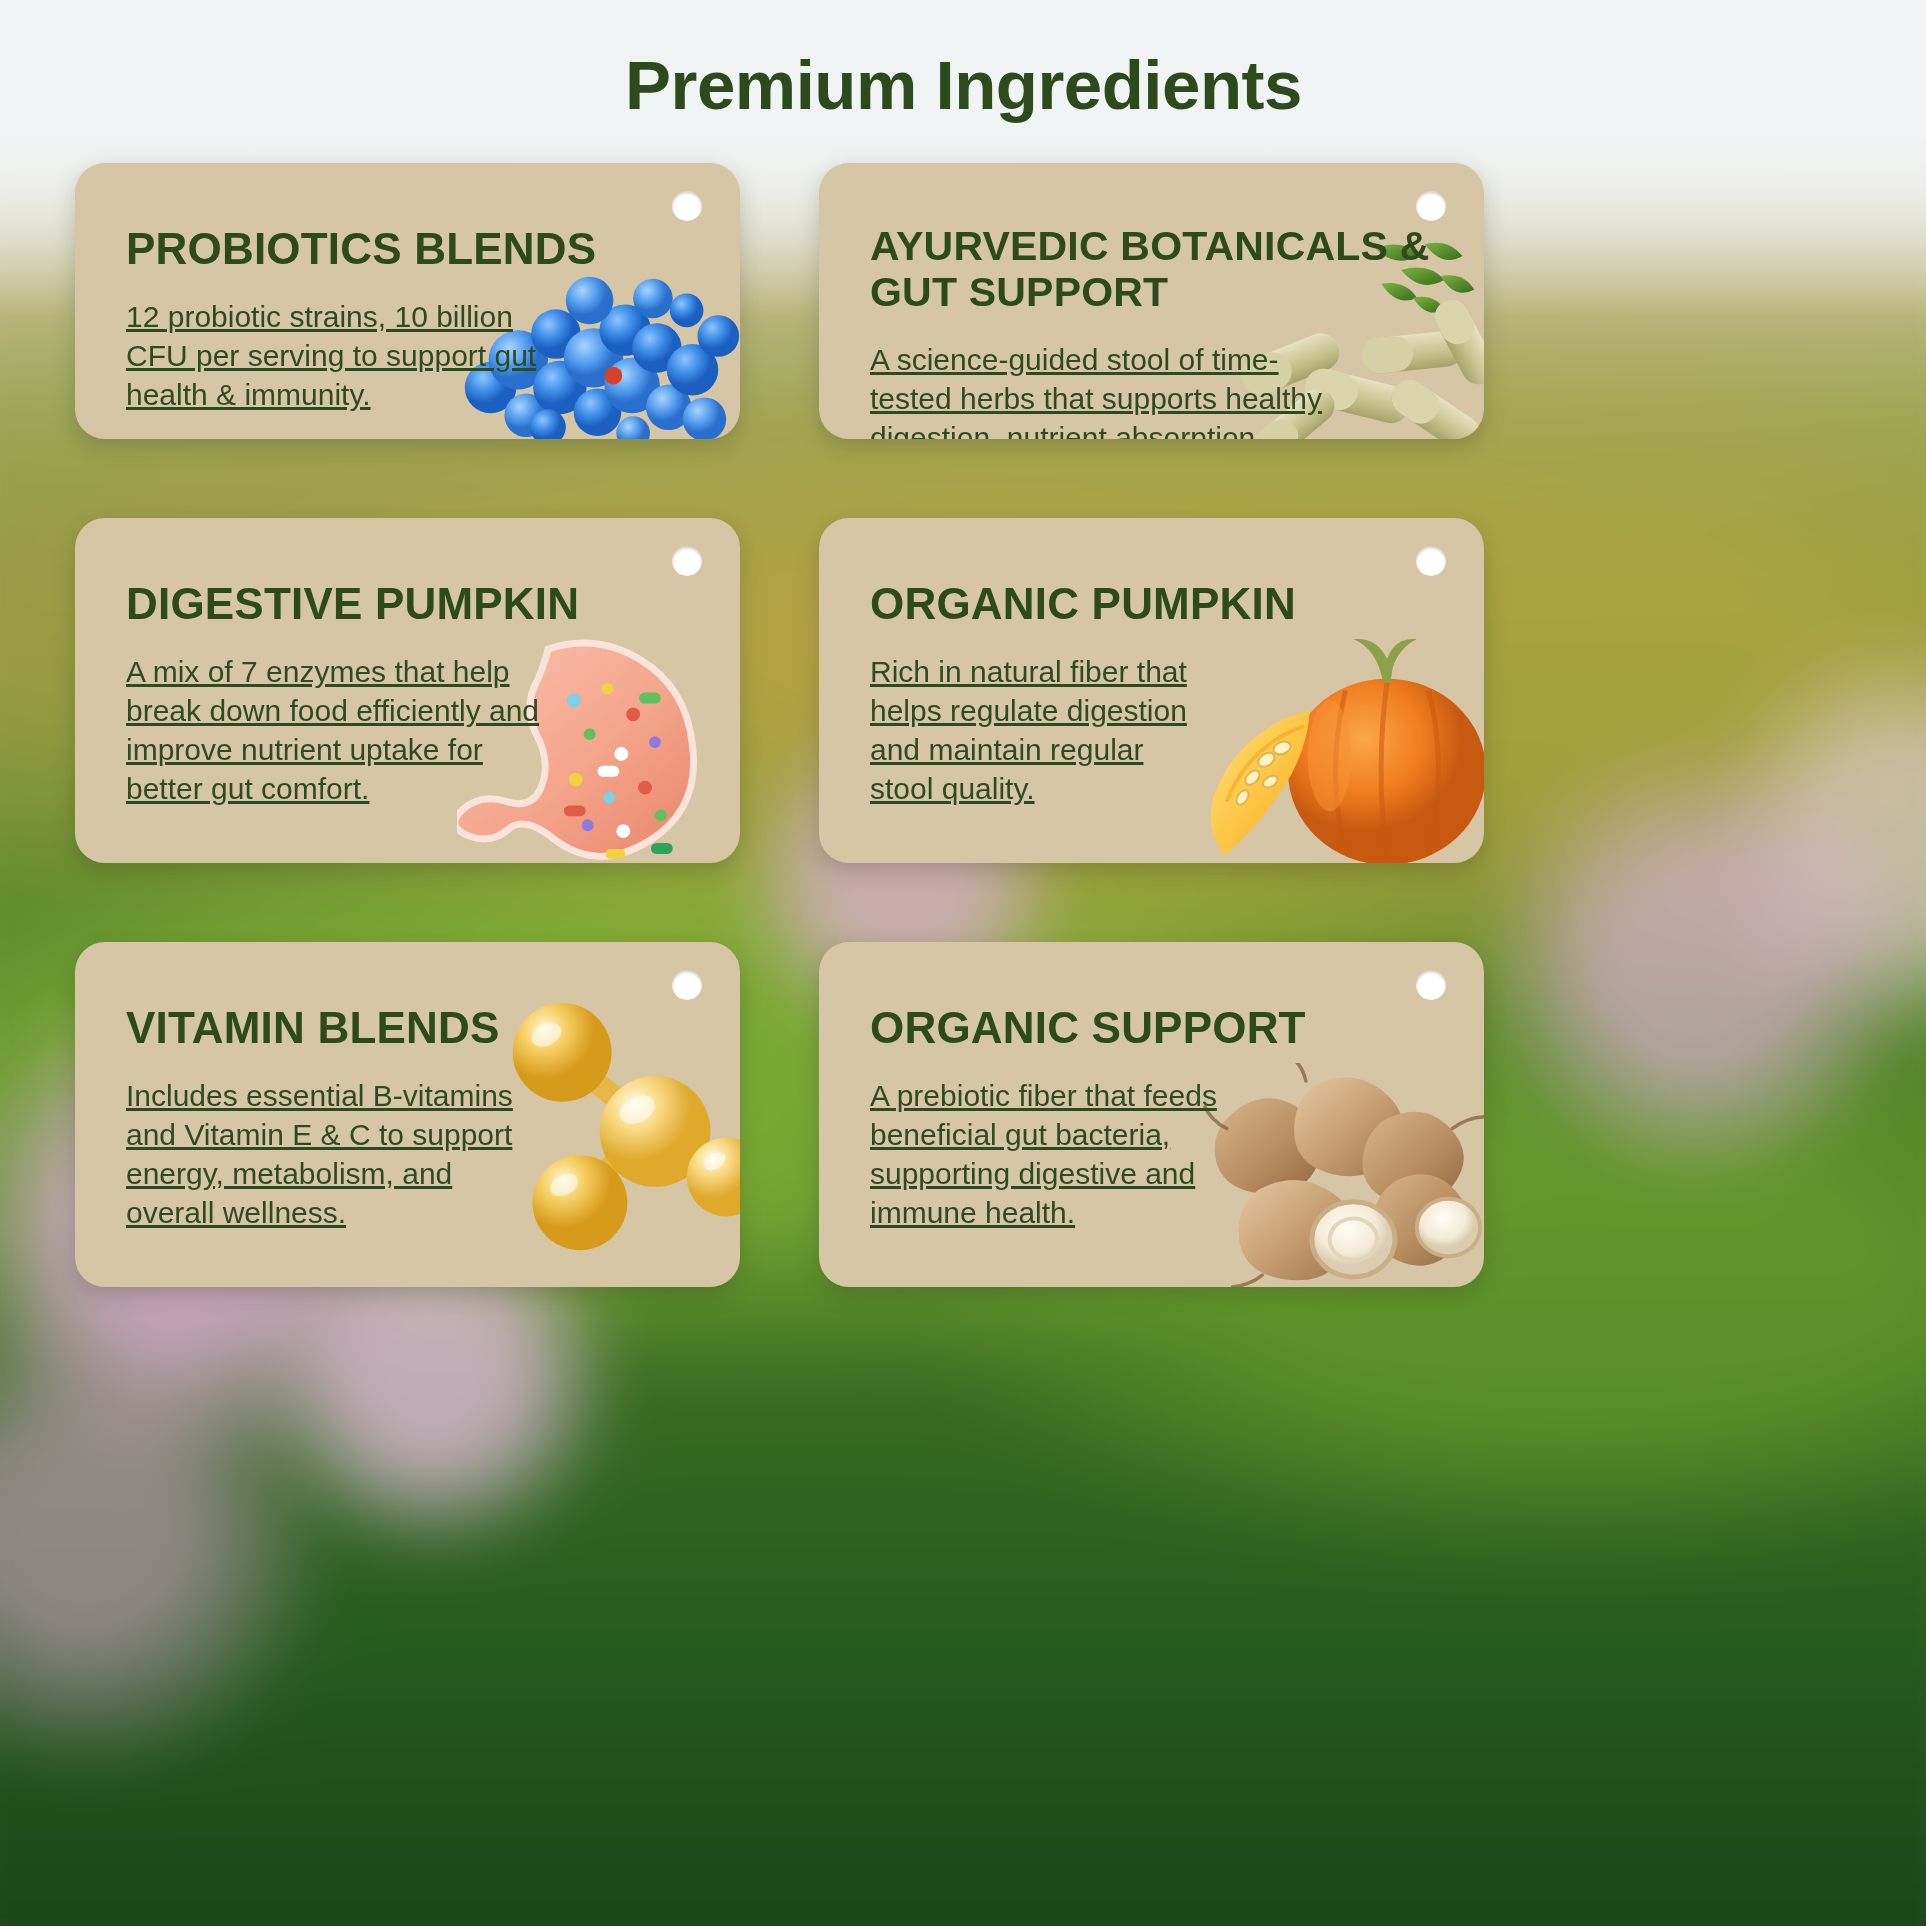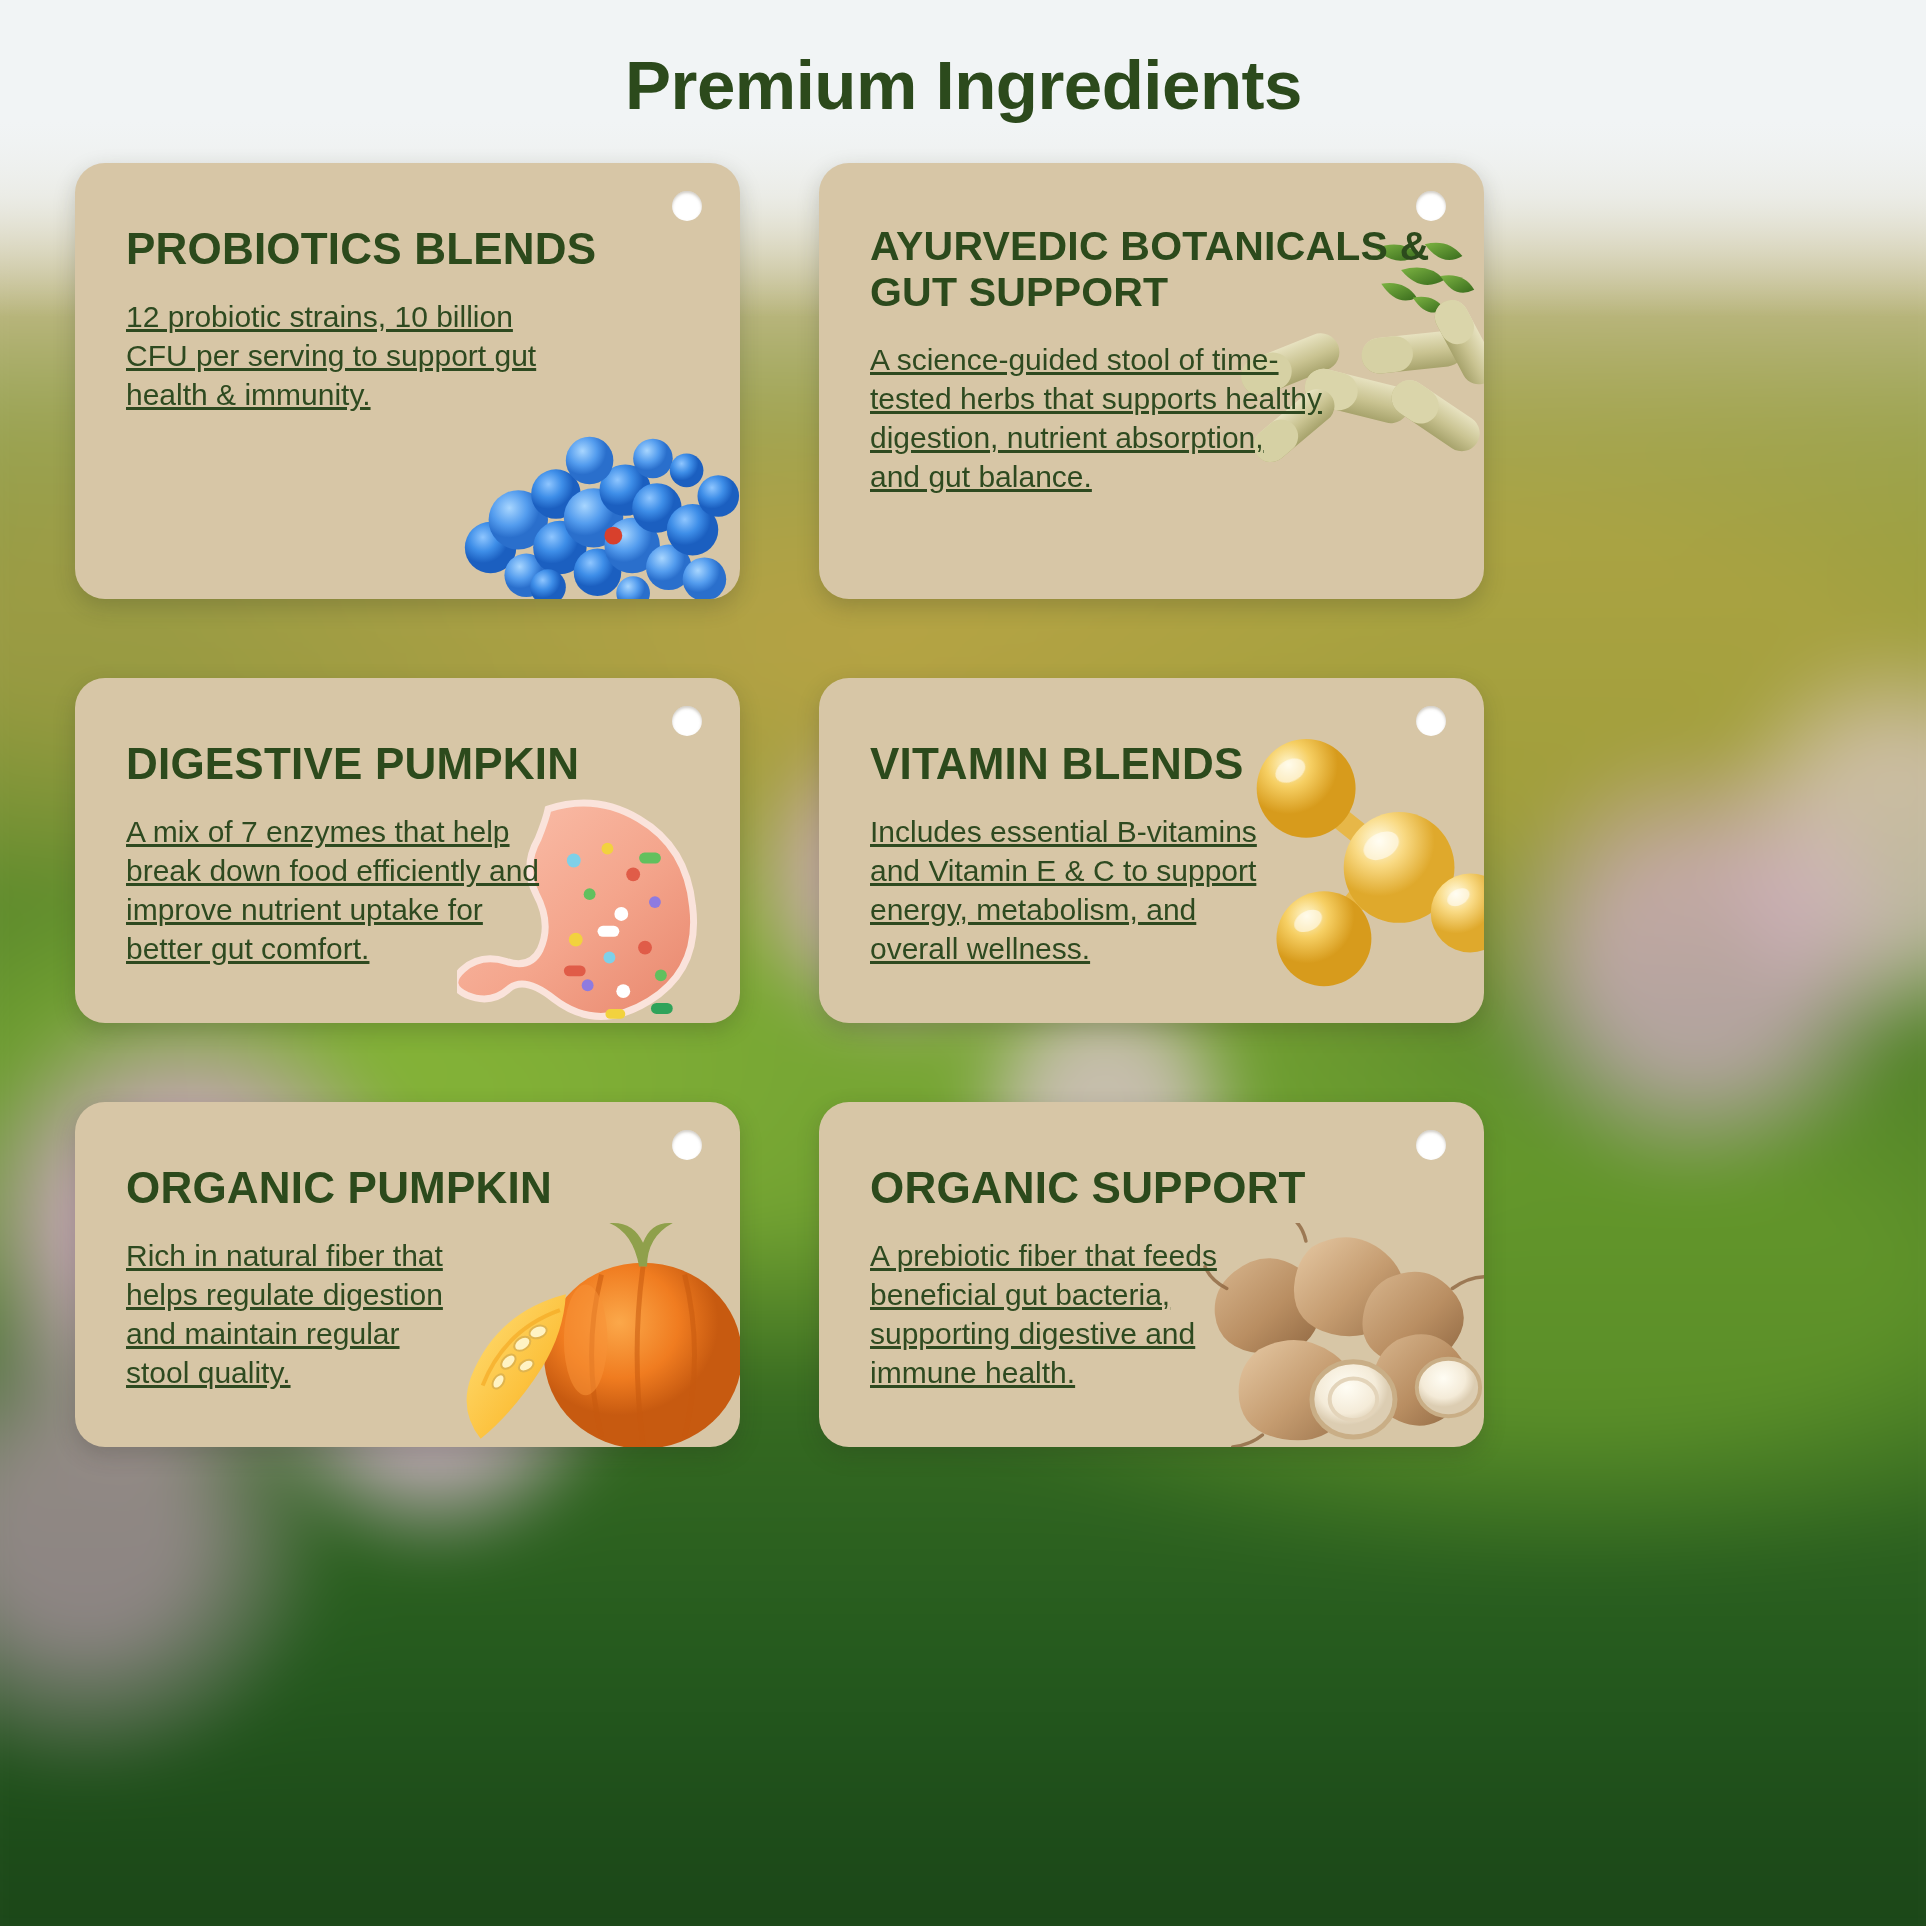--- a/index.html
+++ b/index.html
@@ -87,21 +87,21 @@
     position:relative;
     background:#D7C6A6;
     border-radius:30px;
     box-shadow:0 8px 22px rgba(40,45,30,.22);
     overflow:hidden;
     padding:61px 40px 42px 51px;
     display:flex;
     flex-direction:column;
     justify-content:flex-start;
   }
-  .card.h-tall  { height:436px; }
+  .card.h-tall  { height:276px; }
   .card.h-mid   { height:345px; }
 
   
   .hole {
     position:absolute;
     top:28px; right:38px;
     width:30px; height:30px;
     border-radius:50%;
     background:#FFFFFF;
     box-shadow:inset 0 2px 3px rgba(120,110,90,.35);
@@ -312,20 +312,70 @@
             <rect x="142" y="136" width="22" height="11" rx="5.5" fill="#FFFFFF"></rect>
             <rect x="184" y="62" width="22" height="11" rx="5.5" fill="#62C05E"></rect>
             <rect x="108" y="176" width="22" height="11" rx="5.5" fill="#E05C48"></rect>
             <rect x="196" y="214" width="22" height="11" rx="5.5" fill="#2FA35A"></rect>
             <rect x="150" y="220" width="20" height="10" rx="5" fill="#F2D23E"></rect>
           </g>
         </svg>
       </div>
     </div>
 
+    <div class="card card-5 h-mid">
+      <span class="hole"></span>
+
+      <div class="card-title">ORGANIC PUMPKIN</div>
+      <div class="card-body">Rich in natural fiber that
+helps regulate digestion
+and maintain regular
+stool quality.</div>
+
+      <div class="art art-pumpkin">
+        <svg viewBox="0 0 300 250">
+          <defs>
+            <radialGradient id="pmp" cx="38%" cy="32%">
+              <stop offset="0%" stop-color="#FBA84A"></stop>
+              <stop offset="60%" stop-color="#F07C20"></stop>
+              <stop offset="100%" stop-color="#C75A10"></stop>
+            </radialGradient>
+            <linearGradient id="flesh" x1="0" y1="0" x2="1" y2="1">
+              <stop offset="0%" stop-color="#FFE07A"></stop>
+              <stop offset="60%" stop-color="#FCC23E"></stop>
+              <stop offset="100%" stop-color="#EFA01C"></stop>
+            </linearGradient>
+          </defs>
+
+          <g transform="translate(96,42)">
+            <ellipse cx="100" cy="112" rx="100" ry="94" fill="url(#pmp)"></ellipse>
+            <g fill="none" stroke="#C75A10" stroke-width="5" opacity=".55">
+              <path d="M58 30 q-20 80 0 164"></path>
+              <path d="M100 22 q-12 86 0 180"></path>
+              <path d="M142 30 q20 80 0 164"></path>
+            </g>
+            <ellipse cx="42" cy="96" rx="22" ry="56" fill="#F89236" opacity=".55"></ellipse>
+            <path d="M96 22 q-6 -34 -30 -44 q24 -2 34 20 q8 -22 30 -20 q-26 14 -26 44Z" fill="#8FA04B"></path>
+          </g>
+
+          <g transform="translate(0,86)">
+            <path d="M118 6 q-70 18 -96 84 q-12 34 10 62 q34 -28 62 -72 q22 -36 24 -74Z" fill="url(#flesh)"></path>
+            <path d="M112 22 q-56 20 -78 76" fill="none" stroke="#F4A51E" stroke-width="4" opacity=".6"></path>
+            <g fill="#FFF3C4" stroke="#E0B44E" stroke-width="2">
+              <ellipse cx="74" cy="56" rx="9" ry="6" transform="rotate(-34 74 56)"></ellipse>
+              <ellipse cx="90" cy="44" rx="9" ry="6" transform="rotate(-20 90 44)"></ellipse>
+              <ellipse cx="60" cy="74" rx="8.5" ry="5.5" transform="rotate(-44 60 74)"></ellipse>
+              <ellipse cx="50" cy="94" rx="8" ry="5" transform="rotate(-56 50 94)"></ellipse>
+              <ellipse cx="78" cy="78" rx="8" ry="5" transform="rotate(-30 78 78)"></ellipse>
+            </g>
+          </g>
+        </svg>
+      </div>
+    </div>
+
     <div class="card card-4 h-mid">
       <span class="hole"></span>
 
       <div class="card-title">VITAMIN BLENDS</div>
       <div class="card-body">Includes essential B-vitamins
 and Vitamin E &amp; C to support
 energy, metabolism, and
 overall wellness.</div>
 
       <div class="art art-gels">
@@ -355,70 +405,20 @@
           <g fill="#FFFFFF" opacity=".55">
             <ellipse cx="62" cy="38" rx="16" ry="11" transform="rotate(-28 62 38)"></ellipse>
             <ellipse cx="154" cy="114" rx="19" ry="13" transform="rotate(-28 154 114)"></ellipse>
             <ellipse cx="80" cy="190" rx="15" ry="10" transform="rotate(-28 80 190)"></ellipse>
             <ellipse cx="232" cy="166" rx="12" ry="8" transform="rotate(-28 232 166)"></ellipse>
           </g>
         </svg>
       </div>
     </div>
 
-    <div class="card card-5 h-mid">
-      <span class="hole"></span>
-
-      <div class="card-title">ORGANIC PUMPKIN</div>
-      <div class="card-body">Rich in natural fiber that
-helps regulate digestion
-and maintain regular
-stool quality.</div>
-
-      <div class="art art-pumpkin">
-        <svg viewBox="0 0 300 250">
-          <defs>
-            <radialGradient id="pmp" cx="38%" cy="32%">
-              <stop offset="0%" stop-color="#FBA84A"></stop>
-              <stop offset="60%" stop-color="#F07C20"></stop>
-              <stop offset="100%" stop-color="#C75A10"></stop>
-            </radialGradient>
-            <linearGradient id="flesh" x1="0" y1="0" x2="1" y2="1">
-              <stop offset="0%" stop-color="#FFE07A"></stop>
-              <stop offset="60%" stop-color="#FCC23E"></stop>
-              <stop offset="100%" stop-color="#EFA01C"></stop>
-            </linearGradient>
-          </defs>
-
-          <g transform="translate(96,42)">
-            <ellipse cx="100" cy="112" rx="100" ry="94" fill="url(#pmp)"></ellipse>
-            <g fill="none" stroke="#C75A10" stroke-width="5" opacity=".55">
-              <path d="M58 30 q-20 80 0 164"></path>
-              <path d="M100 22 q-12 86 0 180"></path>
-              <path d="M142 30 q20 80 0 164"></path>
-            </g>
-            <ellipse cx="42" cy="96" rx="22" ry="56" fill="#F89236" opacity=".55"></ellipse>
-            <path d="M96 22 q-6 -34 -30 -44 q24 -2 34 20 q8 -22 30 -20 q-26 14 -26 44Z" fill="#8FA04B"></path>
-          </g>
-
-          <g transform="translate(0,86)">
-            <path d="M118 6 q-70 18 -96 84 q-12 34 10 62 q34 -28 62 -72 q22 -36 24 -74Z" fill="url(#flesh)"></path>
-            <path d="M112 22 q-56 20 -78 76" fill="none" stroke="#F4A51E" stroke-width="4" opacity=".6"></path>
-            <g fill="#FFF3C4" stroke="#E0B44E" stroke-width="2">
-              <ellipse cx="74" cy="56" rx="9" ry="6" transform="rotate(-34 74 56)"></ellipse>
-              <ellipse cx="90" cy="44" rx="9" ry="6" transform="rotate(-20 90 44)"></ellipse>
-              <ellipse cx="60" cy="74" rx="8.5" ry="5.5" transform="rotate(-44 60 74)"></ellipse>
-              <ellipse cx="50" cy="94" rx="8" ry="5" transform="rotate(-56 50 94)"></ellipse>
-              <ellipse cx="78" cy="78" rx="8" ry="5" transform="rotate(-30 78 78)"></ellipse>
-            </g>
-          </g>
-        </svg>
-      </div>
-    </div>
-
     <div class="card card-6 h-mid">
       <span class="hole"></span>
 
       <div class="card-title">ORGANIC SUPPORT</div>
       <div class="card-body">A prebiotic fiber that feeds
 beneficial gut bacteria,
 supporting digestive and
 immune health.</div>
 
       <div class="art art-inulin">

